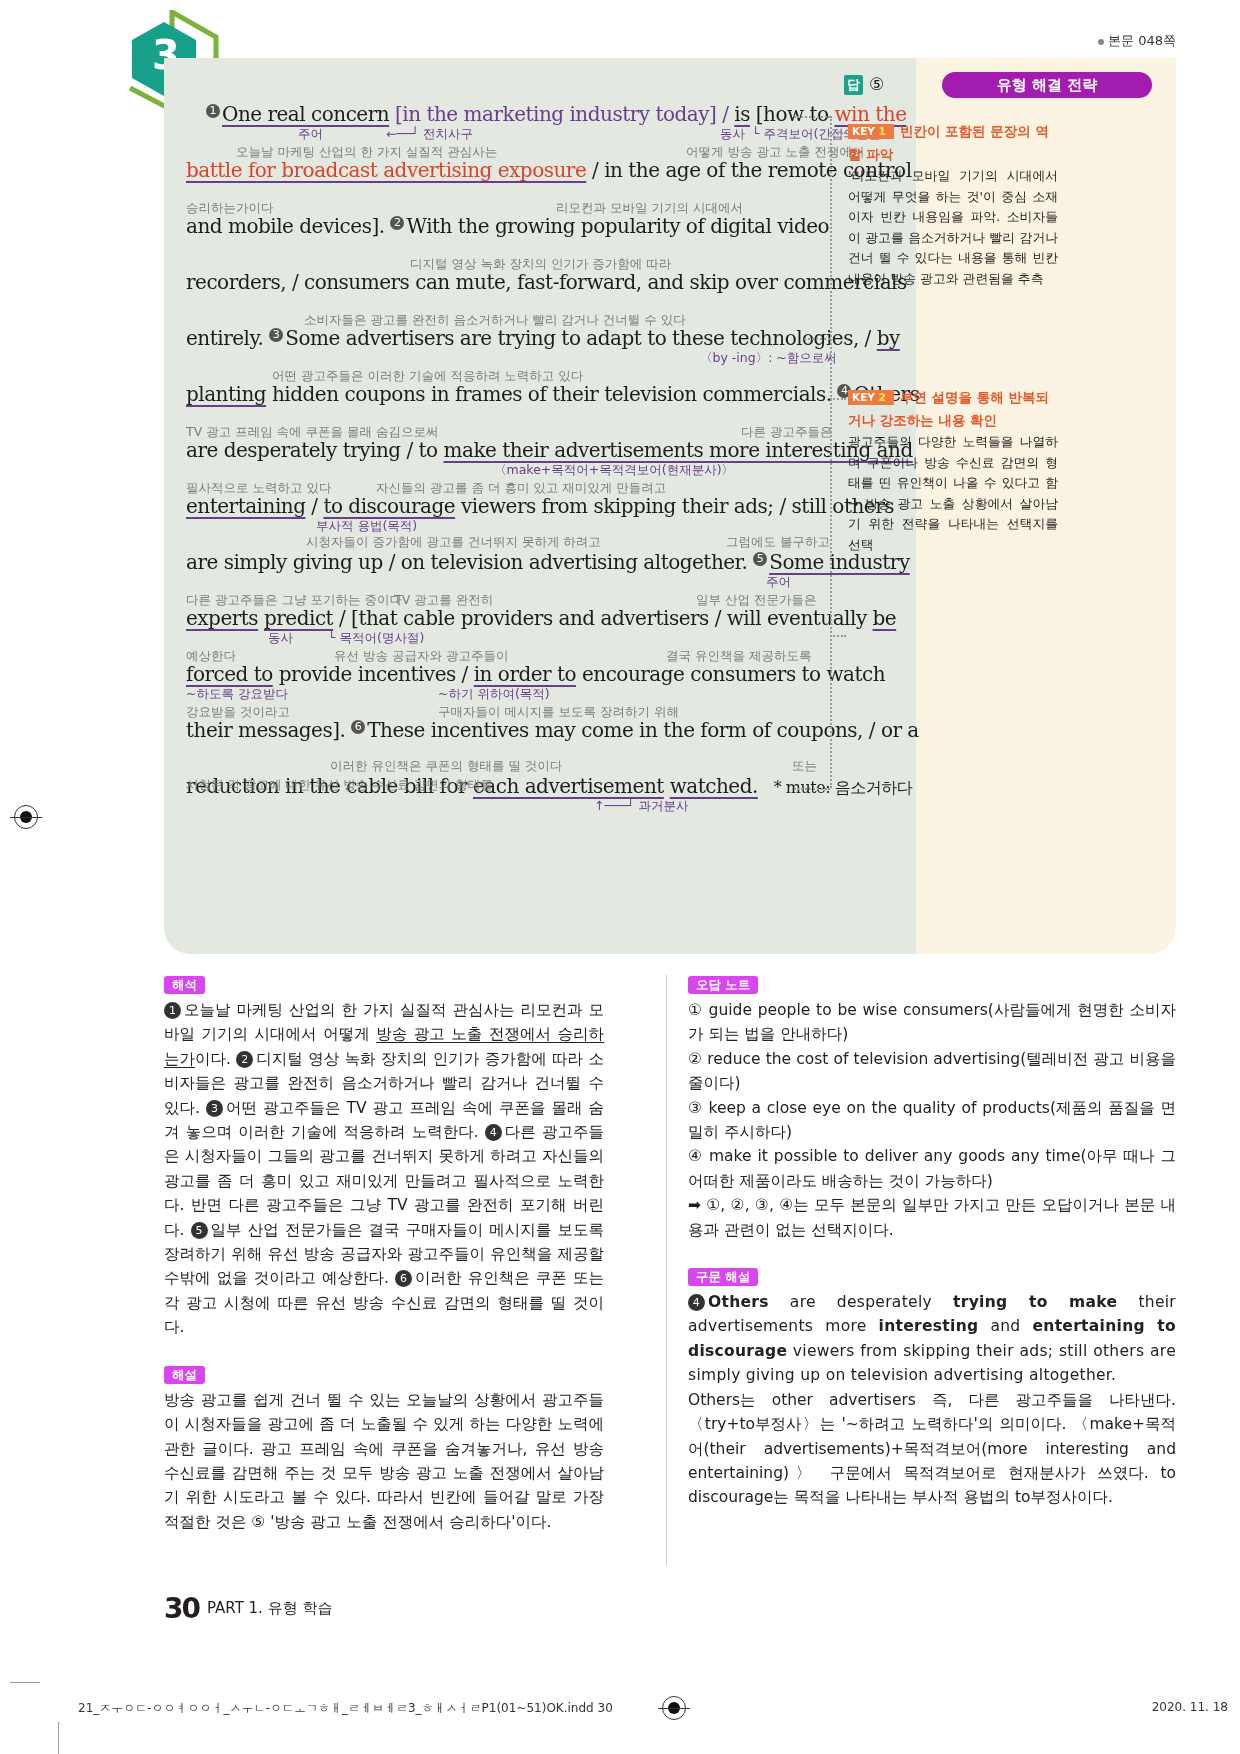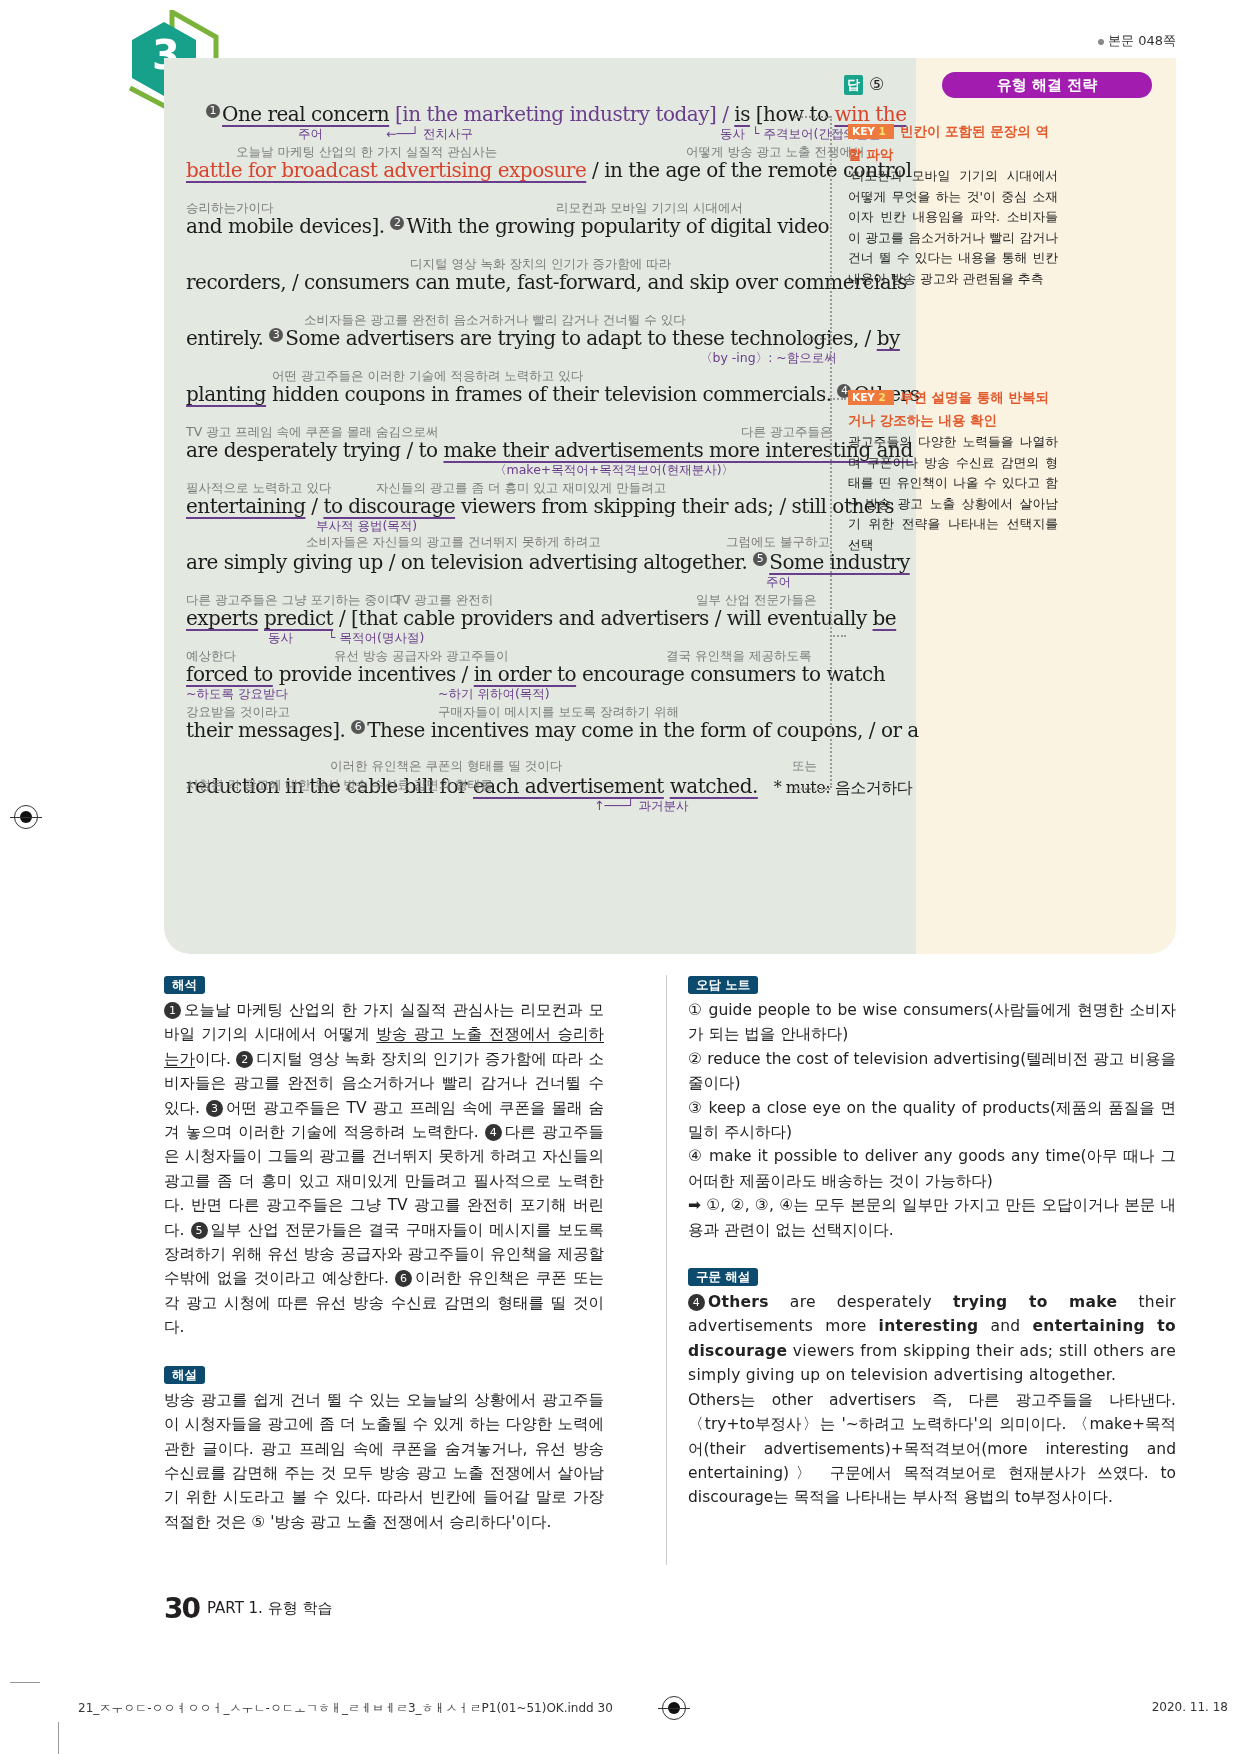--- a/index.html
+++ b/index.html
@@ -33,21 +33,21 @@
 
   .keyblock { position: absolute; left: 780px; width: 220px; }
   .key-title { font-size: 13.5px; font-weight: bold; color: #e25a2c; line-height: 23px; }
   .key-badge { display: inline-block; background: #ee7b3d; color: #fff; font-size: 10.5px; font-weight: bold; padding: 0 8px 0 4px; margin-right: 6px; line-height: 15px; position: relative; vertical-align: 1px; }
   .key-badge .num { color: #ffe26a; }
   .key-body { font-size: 12.8px; line-height: 20.5px; color: #222; text-align: justify; }
 
   .col { position: absolute; width: 440px; font-size: 15.5px; line-height: 24.4px; color: #222; text-align: justify; }
   .col-left { left: 164px; top: 972px; }
   .col-right { left: 688px; top: 972px; width: 488px; }
-  .sec-tag { display: inline-block; background: #0c4a6e; color: #fff; font-size: 12.5px; font-weight: bold; padding: 0 8px; border-radius: 3px; line-height: 18px; margin-bottom: 4px; }
+  .sec-tag { display: inline-block; background: #d946ef; color: #fff; font-size: 12.5px; font-weight: bold; padding: 0 8px; border-radius: 3px; line-height: 18px; margin-bottom: 4px; }
   .divider { position: absolute; left: 666px; top: 975px; height: 590px; border-left: 1px solid #ccc; }
   .circ { display: inline-block; width: 17px; height: 17px; line-height: 17px; border-radius: 50%; background: #333; color: #fff; font-size: 11px; text-align: center; vertical-align: 1px; margin-right: 3px; }
   .b { font-weight: bold; }
   .u { text-decoration: underline; text-underline-offset: 3px; }
 
   .folio { position: absolute; left: 164px; top: 1592px; }
   .folio .num { font-size: 28px; font-weight: bold; letter-spacing: -2px; vertical-align: middle; }
   .folio .txt { font-size: 15px; margin-left: 8px; vertical-align: middle; }
 
   .slug { position: absolute; top: 1700px; left: 0; width: 1240px; font-size: 12px; color: #333; }
@@ -127,21 +127,21 @@
       <span>are desperately trying / to </span><span class="ul">make their advertisements more interesting and</span>
     </div>
     <span class="gram" style="top:404px;left:288px;">〈make+목적어+목적격보어(현재분사)〉</span>
     <span class="tr" style="top:422px;left:-20px;">필사적으로 노력하고 있다</span>
     <span class="tr" style="top:422px;left:170px;">자신들의 광고를 좀 더 흥미 있고 재미있게 만들려고</span>
 
     <div class="ln" style="top:436px;left:-20px;">
       <span class="ul">entertaining</span><span> / </span><span class="ul">to discourage</span><span> viewers from skipping their ads; / still others</span>
     </div>
     <span class="gram" style="top:460px;left:110px;">부사적 용법(목적)</span>
-    <span class="tr" style="top:476px;left:100px;">소비자들은 자신들의 광고를 건너뛰지 못하게 하려고</span>
+    <span class="tr" style="top:476px;left:100px;">시청자들이 증가함에 광고를 건너뛰지 못하게 하려고</span>
     <span class="tr" style="top:476px;left:520px;">그럼에도 불구하고</span>
 
     <div class="ln" style="top:492px;left:-20px;">
       <span>are simply giving up / on television advertising altogether. </span><span class="sup">5</span><span class="ul">Some industry</span>
     </div>
     <span class="gram" style="top:516px;left:560px;">주어</span>
     <span class="tr" style="top:534px;left:-20px;">다른 광고주들은 그냥 포기하는 중이다</span>
     <span class="tr" style="top:534px;left:188px;">TV 광고를 완전히</span>
     <span class="tr" style="top:534px;left:490px;">일부 산업 전문가들은</span>
 

